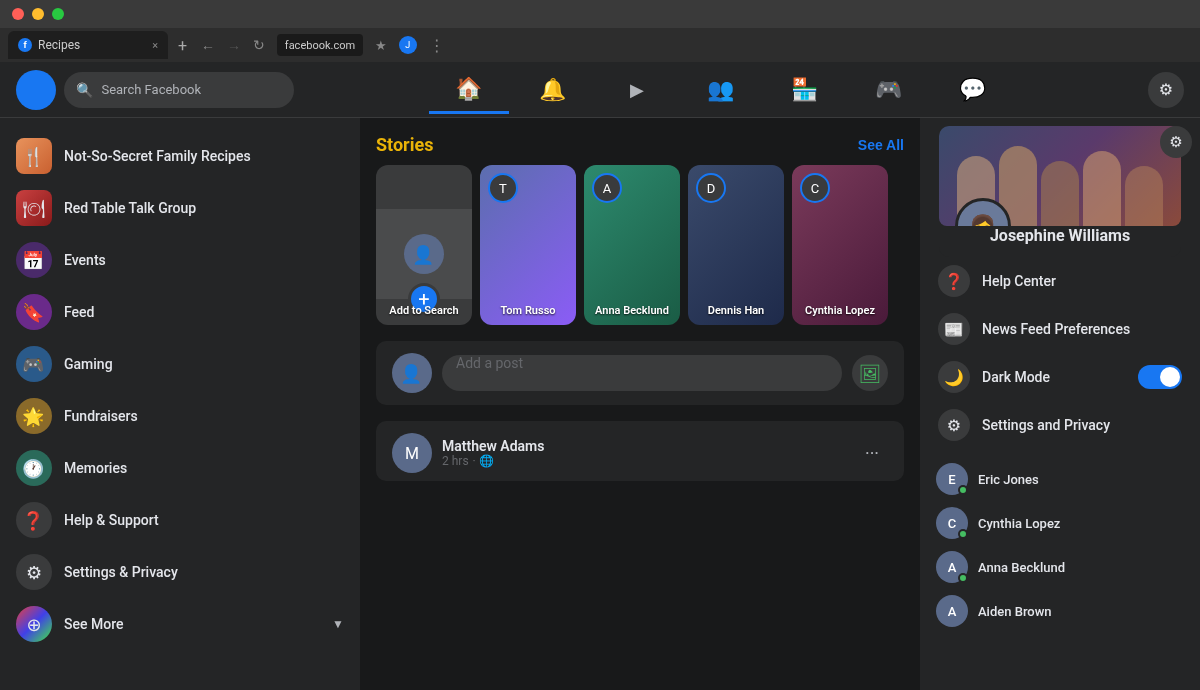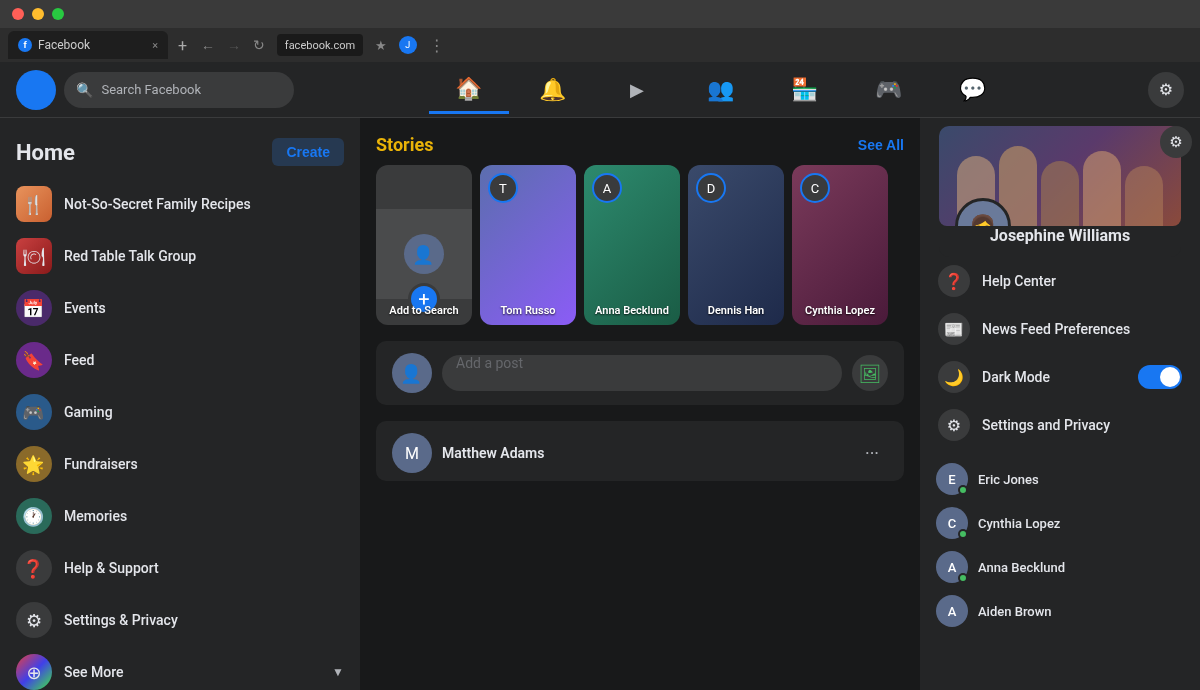--- a/index.html
+++ b/index.html
@@ -513,21 +513,21 @@
   <div class="browser-titlebar">
     <span class="traffic-light tl-red"></span>
     <span class="traffic-light tl-yellow"></span>
     <span class="traffic-light tl-green"></span>
   </div>
   <div class="browser-tab-bar">
     <div class="browser-tab">
       <div class="tab-favicon">
           <span>f</span>
         </div>
-      <span>Facebook</span>
+      <span>Recipes</span>
       <span class="tab-close">×</span>
     </div>
     <span class="tab-new">+</span>
     <div style="margin-left: 4px; display:flex; align-items:center; gap:12px;">
       <span style="color:#888;font-size:14px;cursor:pointer;">←</span>
       <span style="color:#555;font-size:14px;cursor:pointer;">→</span>
       <span style="color:#888;font-size:14px;cursor:pointer;">↻</span>
       <div class="address-bar">
         <span>facebook.com</span>
       </div>
@@ -574,24 +574,20 @@
     <div class="nav-right">
       <div class="nav-right-btn">
         <span>⚙</span>
       </div>
     </div>
   </div>
 
   <div class="fb-main">
 
     <div class="fb-sidebar">
-      <div class="sidebar-header">
-        <span class="sidebar-title">Home</span>
-        <button class="sidebar-create-btn">Create</button>
-      </div>
 
       <div class="sidebar-item">
         <div class="sidebar-avatar" style="background: linear-gradient(135deg,#e8935c,#c96030);">🍴</div>
         <span>Not-So-Secret Family Recipes</span>
       </div>
       <div class="sidebar-item">
         <div class="sidebar-avatar" style="background: linear-gradient(135deg,#c94040,#8a1a1a);">🍽</div>
         <span>Red Table Talk Group</span>
       </div>
       <div class="sidebar-item">
@@ -677,20 +673,25 @@
         <div class="post-media-btn">
           <span>🖼</span>
         </div>
       </div>
 
       <div class="post-card">
         <div class="post-header">
           <div class="post-user-avatar">M</div>
           <div class="post-user-info">
             <div class="post-user-name">Matthew Adams</div>
+            <div class="post-meta">
+              <span>2 hrs</span>
+              <span>·</span>
+              <span>🌐</span>
+            </div>
           </div>
           <div class="post-options">···</div>
         </div>
       </div>
     </div>
 
     <div class="fb-right-panel">
       <div class="gear-btn">
         <span>⚙</span>
       </div>

